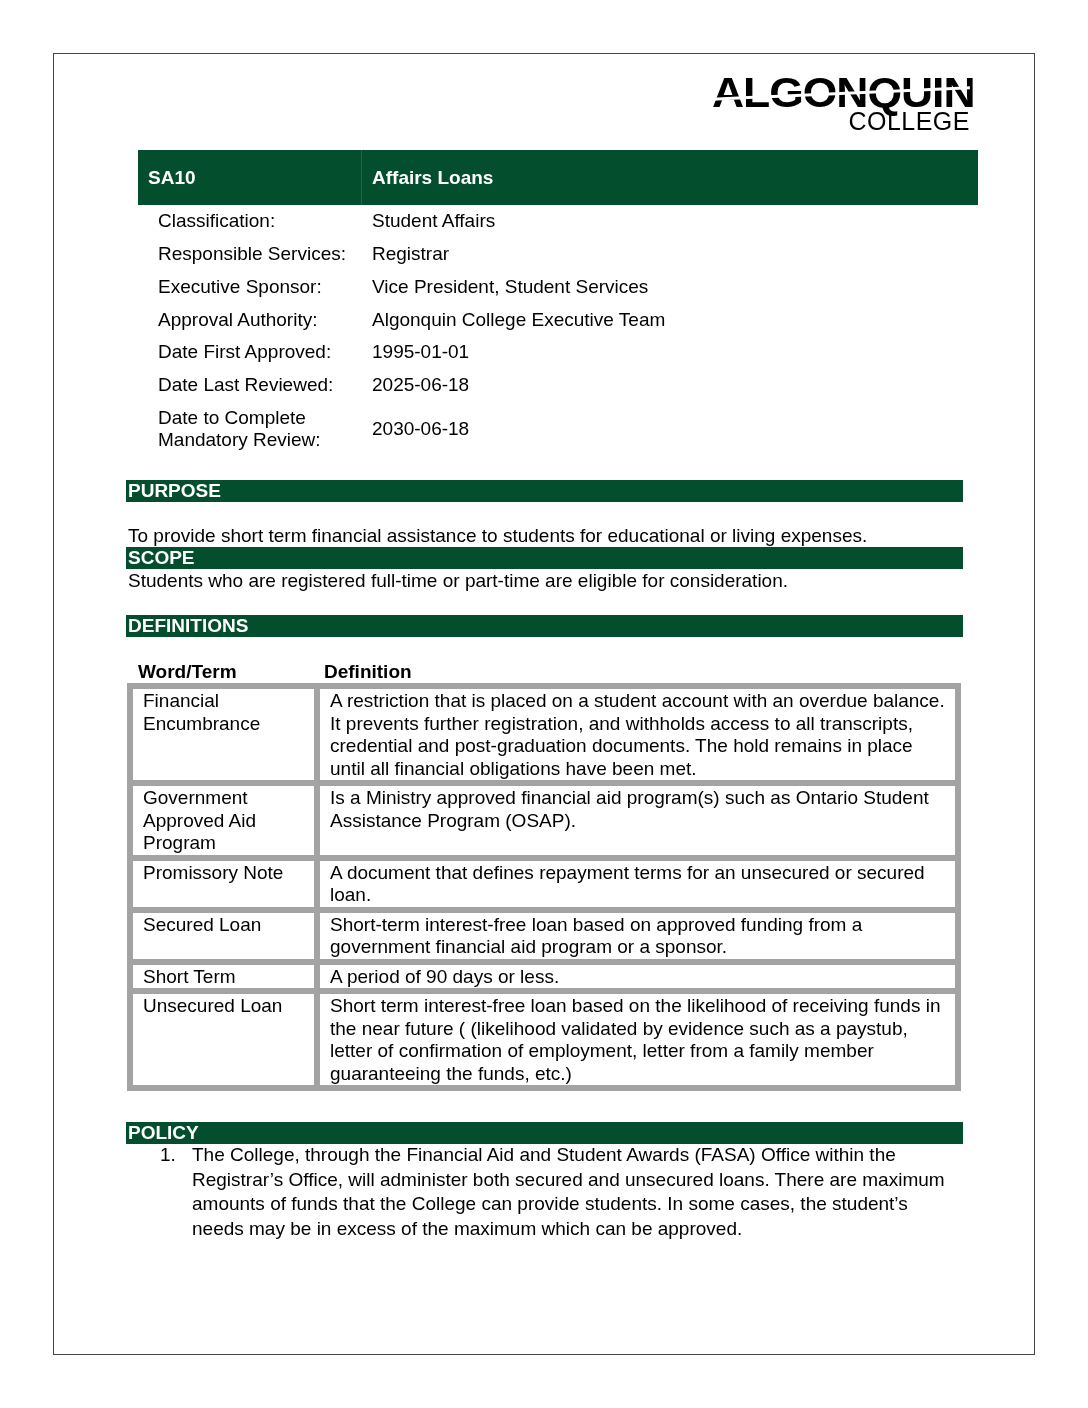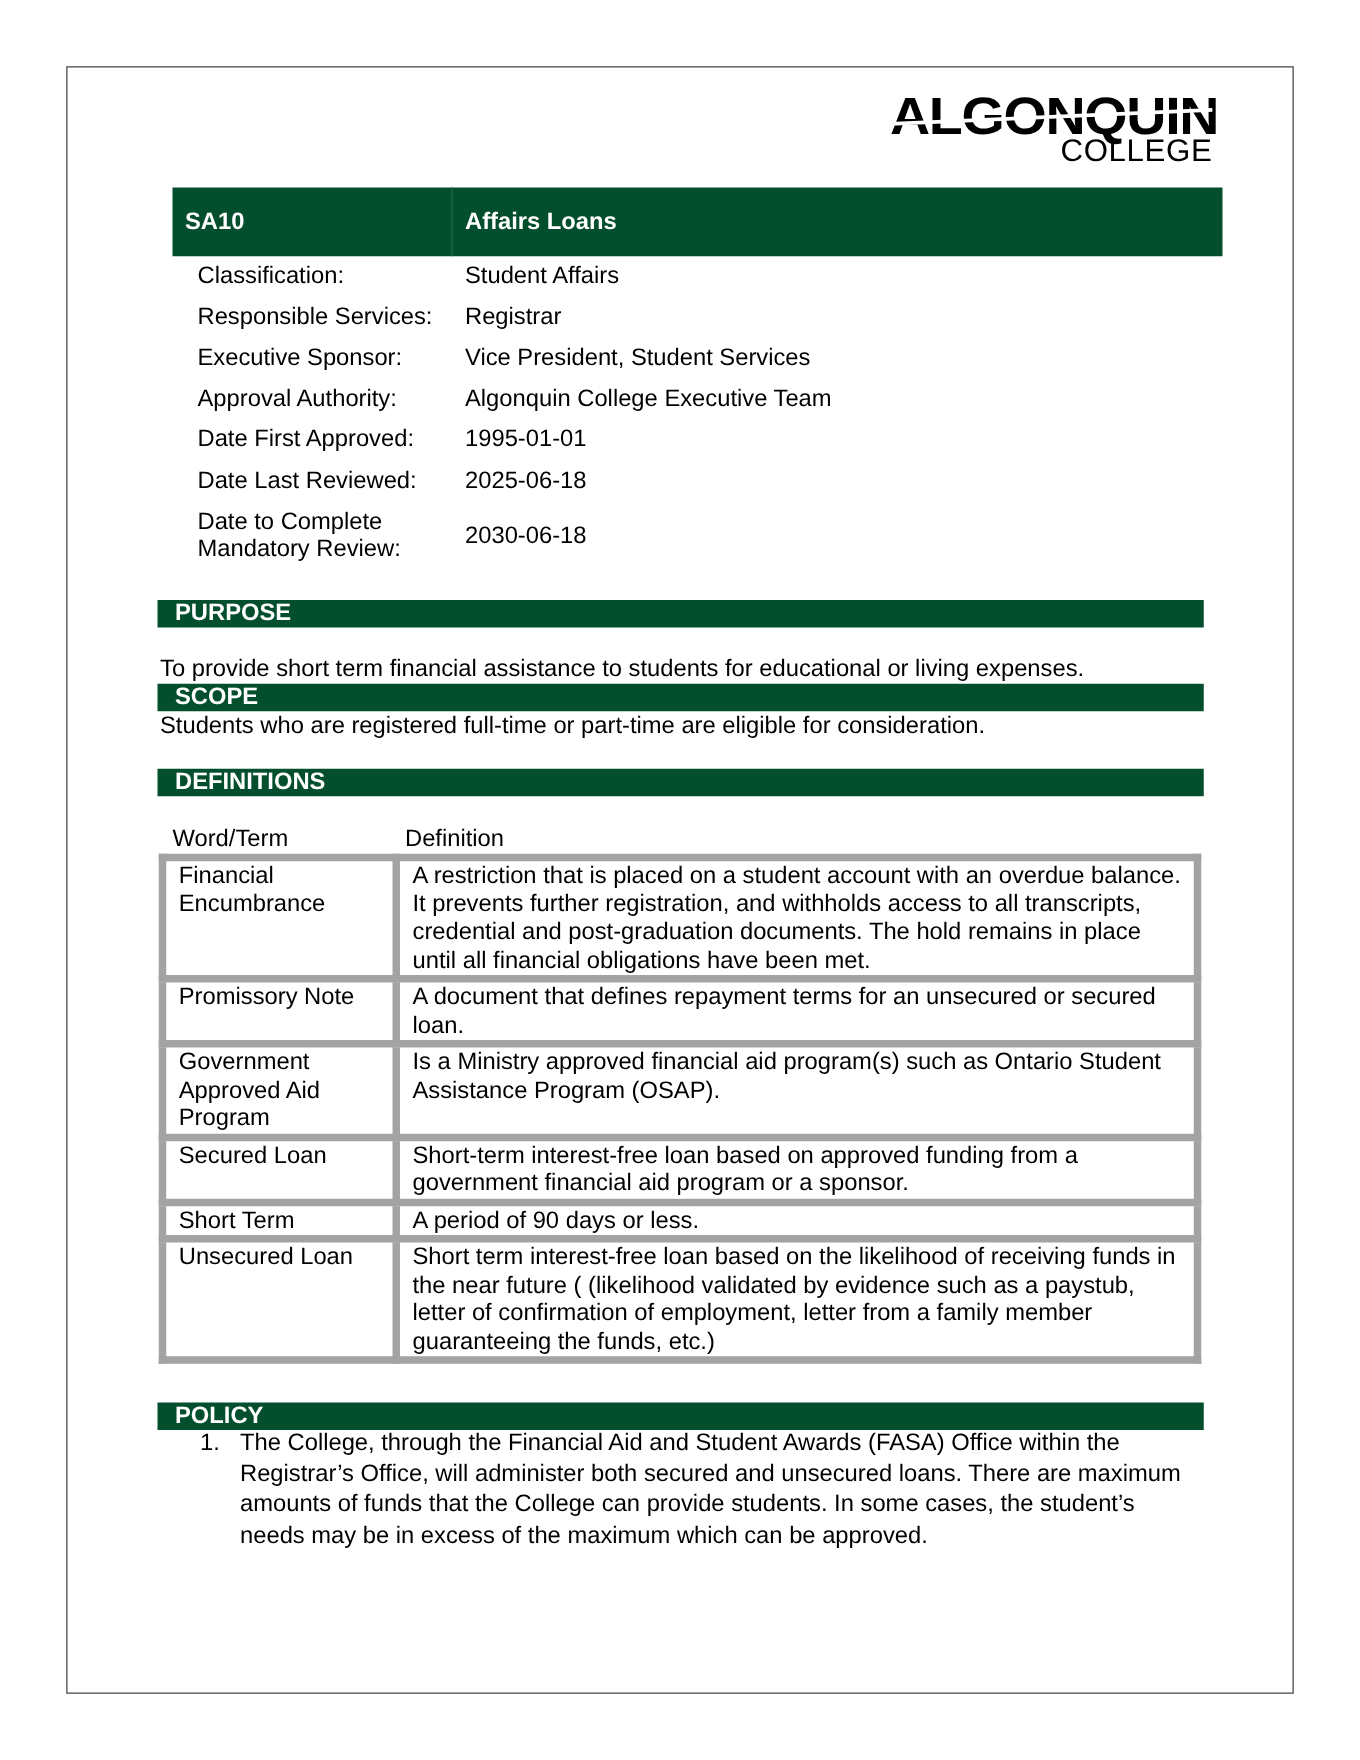--- a/index.html
+++ b/index.html
@@ -79,32 +79,32 @@
   .meta-row .value { position: absolute; left: 234px; }
   .section-bar {
     position: absolute;
     left: 126px;
     width: 837px; height: 22px;
     background: #034f2d;
     color: #fff;
     font-weight: 700;
     font-size: 19px;
     line-height: 22px;
-    padding-left: 14px;
+    padding-left: 2px;
   }
   .section-text {
     position: absolute;
     left: 128px;
     font-size: 19px;
     line-height: 22px;
   }
   .def-head {
     position: absolute;
     top: 661px;
-    font-weight: 400;
+    font-weight: 700;
     font-size: 19px;
     line-height: 22px;
   }
   table.defs {
     position: absolute;
     left: 127px; top: 683px;
     width: 834px;
     border-collapse: collapse;
     font-size: 19px;
     line-height: 22.5px;
@@ -183,26 +183,26 @@
 <div class="def-head" style="left:138px">Word/Term</div>
 <div class="def-head" style="left:324px">Definition</div>
 
 <table class="defs">
   <tbody>
     <tr>
       <td class="term" style="width:187px">Financial Encumbrance</td>
       <td>A restriction that is placed on a student account with an overdue balance. It prevents further registration, and withholds access to all transcripts, credential and post-graduation documents. The hold remains in place until all financial obligations have been met.</td>
     </tr>
     <tr>
+      <td class="term">Government Approved Aid Program</td>
+      <td>Is a Ministry approved financial aid program(s) such as Ontario Student Assistance Program (OSAP).</td>
+    </tr>
+    <tr>
       <td class="term">Promissory Note</td>
       <td>A document that defines repayment terms for an unsecured or secured loan.</td>
-    </tr>
-    <tr>
-      <td class="term">Government Approved Aid Program</td>
-      <td>Is a Ministry approved financial aid program(s) such as Ontario Student Assistance Program (OSAP).</td>
     </tr>
     <tr>
       <td class="term">Secured Loan</td>
       <td>Short-term interest-free loan based on approved funding from a government financial aid program or a sponsor.</td>
     </tr>
     <tr>
       <td class="term">Short Term</td>
       <td>A period of 90 days or less.</td>
     </tr>
     <tr>

